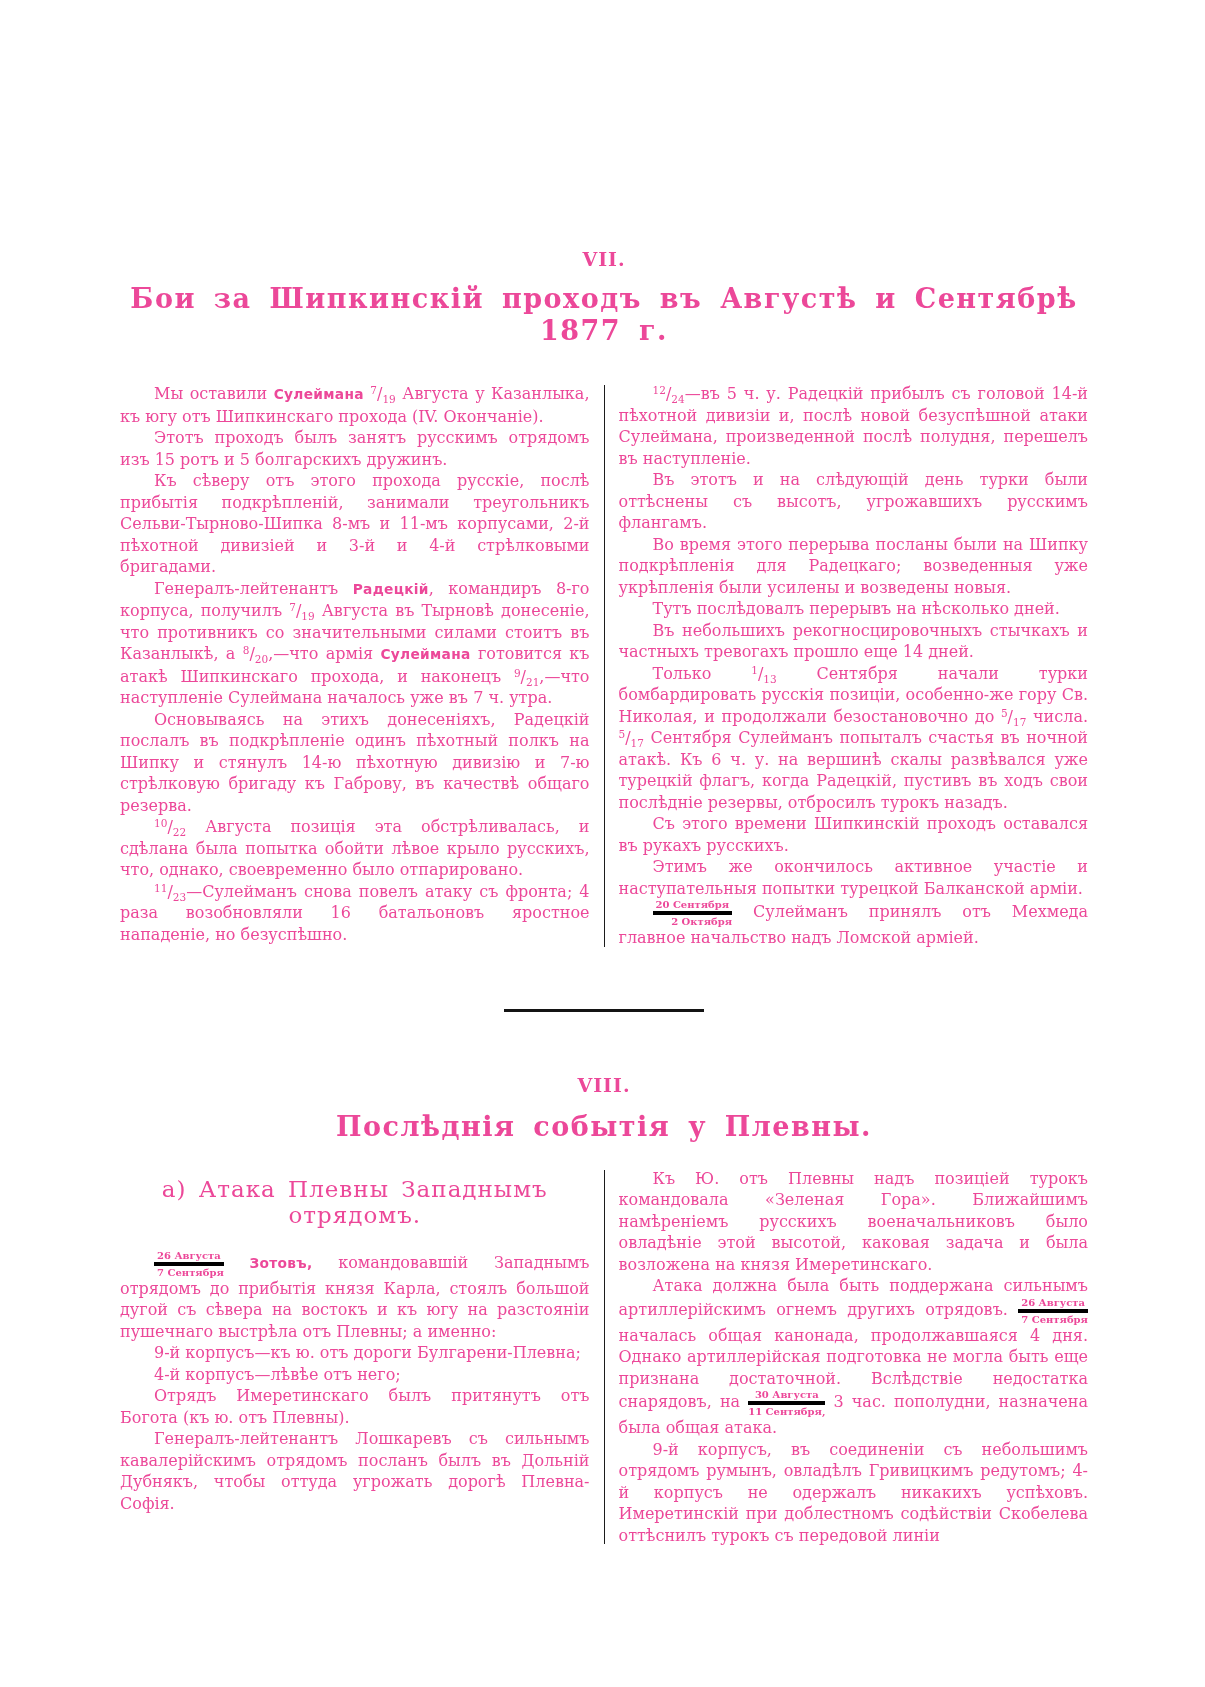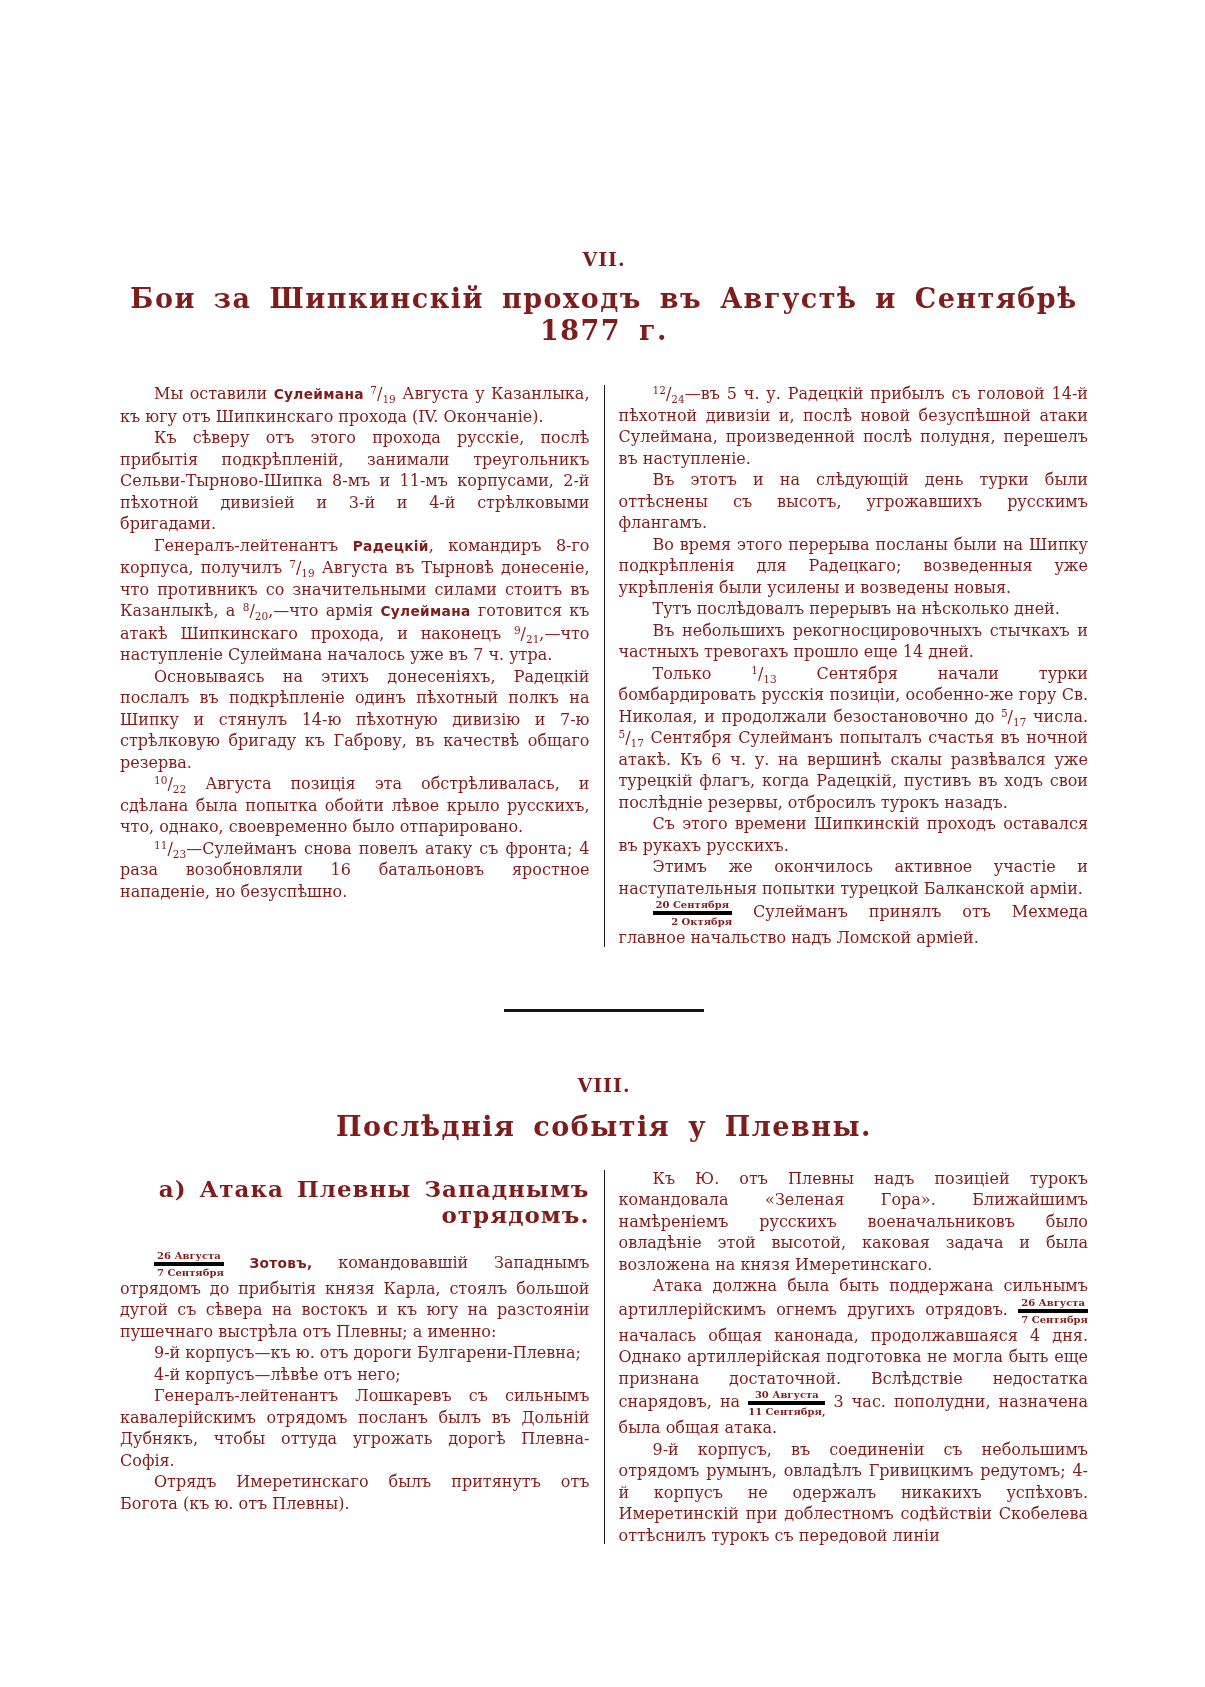--- a/index.html
+++ b/index.html
@@ -1,20 +1,20 @@
 <!DOCTYPE html>
 <html><head>
 <meta charset="utf-8">
 <style>
   html,body{margin:0;padding:0;background:#ffffff;}
   .page{
     position:relative;
     width:1205px;height:1687px;
     background:#ffffff;
-    color:#7f1d1d;
+    color:#ec4899;
     font-family:"DejaVu Serif",serif;
     overflow:hidden;
     box-sizing:border-box;
     padding:250px 117px 0 120px;
   }
   .sec-num{
     text-align:center;font-weight:700;font-size:19px;line-height:19px;
     letter-spacing:1px;margin:0 0 14px 0;
   }
   .sec-title{
@@ -38,35 +38,36 @@
   }
   .bigfrac .ft{display:block;border-bottom:4px solid #000000;padding:0 3px 1px 3px;}
   .bigfrac .fb{display:block;padding-top:1px;text-align:right;}
   .divider{
     width:200px;height:3px;background:#141414;
     margin:60px auto 64px auto;
   }
   .sec8-num{margin-bottom:16px;}
   .sec8-title{margin-bottom:25px;}
   .subsec-title{
-    text-align:right;font-weight:700;font-size:23px;line-height:26px;
+    text-align:center;font-weight:400;font-size:23px;line-height:26px;
     letter-spacing:1px;word-spacing:4px;margin:8px 0 22px 0;
   }
 </style>
 </head>
 <body>
 
 <div class="page">
 
   <section>
     <div class="sec-num">VII.</div>
     <h1 class="sec-title">Бои за Шипкинскій проходъ въ Августѣ и Сентябрѣ 1877 г.</h1>
     <div class="cols">
       <div class="col">
           <p class="para">Мы оставили <b class="name">Сулеймана</b> <span class="dfrac"><sup>7</sup>/<sub>19</sub></span> Августа у Казанлыка, къ югу отъ Шипкинскаго прохода (IV. Окончаніе).</p>
+          <p class="para">Этотъ проходъ былъ занятъ русскимъ отрядомъ изъ 15 ротъ и 5 болгарскихъ дружинъ.</p>
           <p class="para">Къ сѣверу отъ этого прохода русскіе, послѣ прибытія подкрѣпленій, занимали треугольникъ Сельви-Тырново-Шипка 8-мъ и 11-мъ корпусами, 2-й пѣхотной дивизіей и 3-й и 4-й стрѣлковыми бригадами.</p>
           <p class="para">Генералъ-лейтенантъ <b class="name">Радецкій</b>, командиръ 8-го корпуса, получилъ <span class="dfrac"><sup>7</sup>/<sub>19</sub></span> Августа въ Тырновѣ донесеніе, что противникъ со значительными силами стоитъ въ Казанлыкѣ, а <span class="dfrac"><sup>8</sup>/<sub>20</sub></span>,—что армія <b class="name">Сулеймана</b> готовится къ атакѣ Шипкинскаго прохода, и наконецъ <span class="dfrac"><sup>9</sup>/<sub>21</sub></span>,—что наступленіе Сулеймана началось уже въ 7 ч. утра.</p>
           <p class="para">Основываясь на этихъ донесеніяхъ, Радецкій послалъ въ подкрѣпленіе одинъ пѣхотный полкъ на Шипку и стянулъ 14-ю пѣхотную дивизію и 7-ю стрѣлковую бригаду къ Габрову, въ качествѣ общаго резерва.</p>
           <p class="para"><span class="dfrac"><sup>10</sup>/<sub>22</sub></span> Августа позиція эта обстрѣливалась, и сдѣлана была попытка обойти лѣвое крыло русскихъ, что, однако, своевременно было отпарировано.</p>
           <p class="para"><span class="dfrac"><sup>11</sup>/<sub>23</sub></span>—Сулейманъ снова повелъ атаку съ фронта; 4 раза возобновляли 16 батальоновъ яростное нападеніе, но безуспѣшно.</p>
         </div>
       <div class="vrule"></div>
       <div class="col">
           <p class="para"><span class="dfrac"><sup>12</sup>/<sub>24</sub></span>—въ 5 ч. у. Радецкій прибылъ съ головой 14-й пѣхотной дивизіи и, послѣ новой безуспѣшной атаки Сулеймана, произведенной послѣ полудня, перешелъ въ наступленіе.</p>
           <p class="para">Въ этотъ и на слѣдующій день турки были оттѣснены съ высотъ, угрожавшихъ русскимъ флангамъ.</p>
@@ -86,22 +87,22 @@
   <section>
     <div class="sec-num sec8-num">VIII.</div>
     <h1 class="sec-title sec8-title">Послѣднія событія у Плевны.</h1>
     <div class="cols">
       <div class="col">
         <h2 class="subsec-title">а) Атака Плевны Западнымъ отрядомъ.</h2>
         <div>
             <p class="para"><span class="bigfrac"><span class="ft">26 Августа</span><span class="fb">7 Сентября</span></span> <b class="name">Зотовъ,</b> командовавшій Западнымъ отрядомъ до прибытія князя Карла, стоялъ большой дугой съ сѣвера на востокъ и къ югу на разстояніи пушечнаго выстрѣла отъ Плевны; а именно:</p>
             <p class="para">9-й корпусъ—къ ю. отъ дороги Булгарени-Плевна;</p>
             <p class="para">4-й корпусъ—лѣвѣе отъ него;</p>
+            <p class="para">Отрядъ Имеретинскаго былъ притянутъ отъ Богота (къ ю. отъ Плевны).</p>
             <p class="para">Генералъ-лейтенантъ Лошкаревъ съ сильнымъ кавалерійскимъ отрядомъ посланъ былъ въ Дольній Дубнякъ, чтобы оттуда угрожать дорогѣ Плевна-Софія.</p>
-            <p class="para">Отрядъ Имеретинскаго былъ притянутъ отъ Богота (къ ю. отъ Плевны).</p>
           </div>
       </div>
       <div class="vrule"></div>
       <div class="col">
           <p class="para">Къ Ю. отъ Плевны надъ позиціей турокъ командовала «Зеленая Гора». Ближайшимъ намѣреніемъ русскихъ военачальниковъ было овладѣніе этой высотой, каковая задача и была возложена на князя Имеретинскаго.</p>
           <p class="para">Атака должна была быть поддержана сильнымъ артиллерійскимъ огнемъ другихъ отрядовъ. <span class="bigfrac"><span class="ft">26 Августа</span><span class="fb">7 Сентября</span></span> началась общая канонада, продолжавшаяся 4 дня. Однако артиллерійская подготовка не могла быть еще признана достаточной. Вслѣдствіе недостатка снарядовъ, на <span class="bigfrac"><span class="ft">30 Августа</span><span class="fb">11 Сентября,</span></span> 3 час. пополудни, назначена была общая атака.</p>
           <p class="para">9-й корпусъ, въ соединеніи съ небольшимъ отрядомъ румынъ, овладѣлъ Гривицкимъ редутомъ; 4-й корпусъ не одержалъ никакихъ успѣховъ. Имеретинскій при доблестномъ содѣйствіи Скобелева оттѣснилъ турокъ съ передовой линіи</p>
         </div>
     </div>
   </section>

